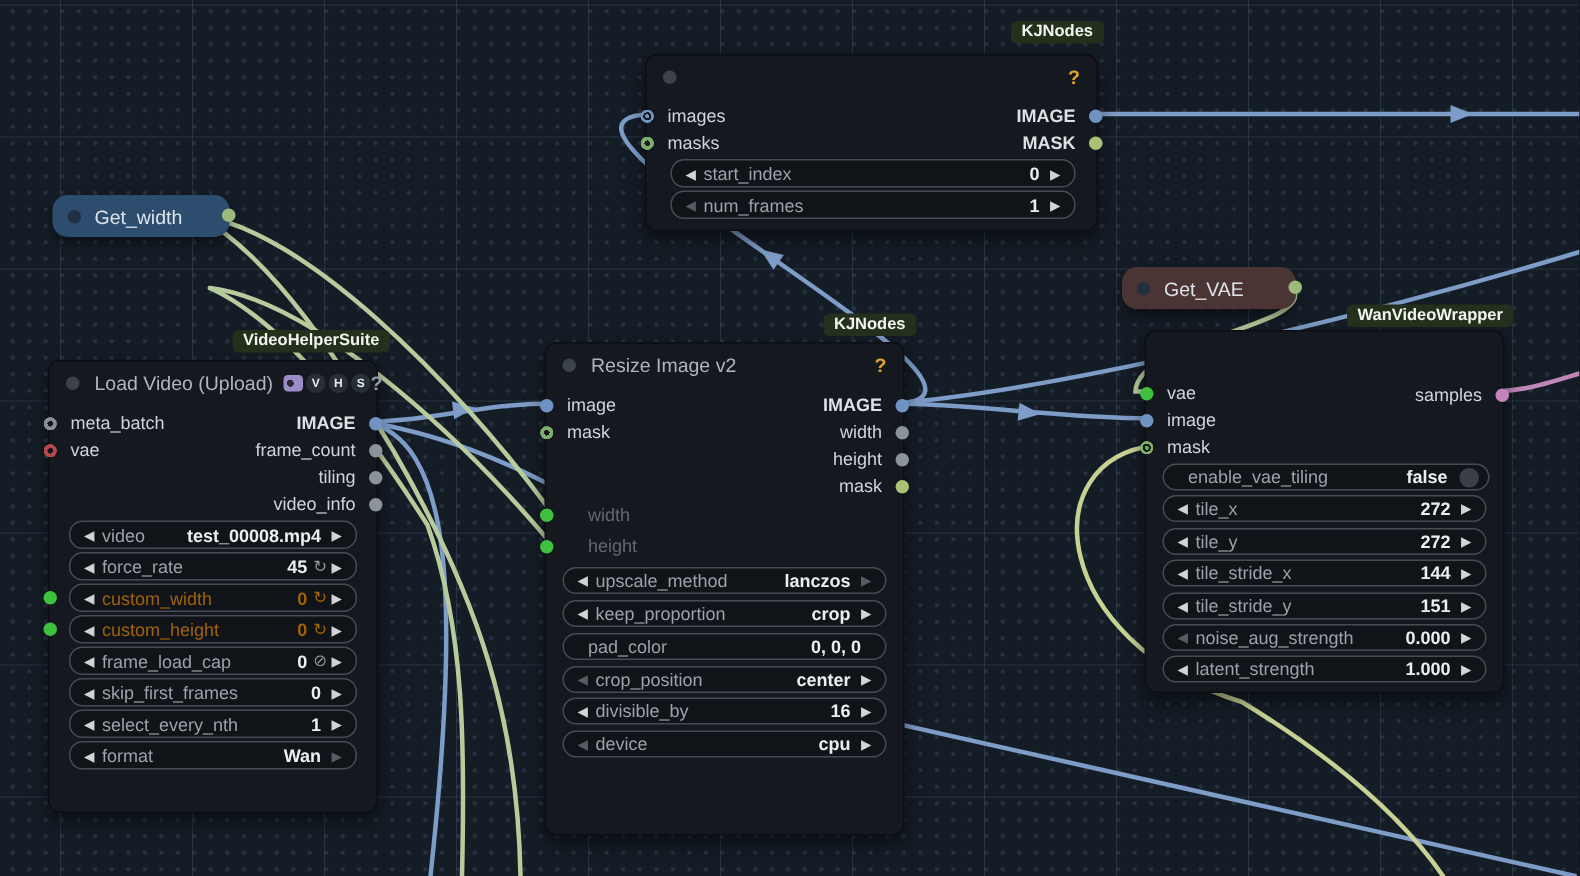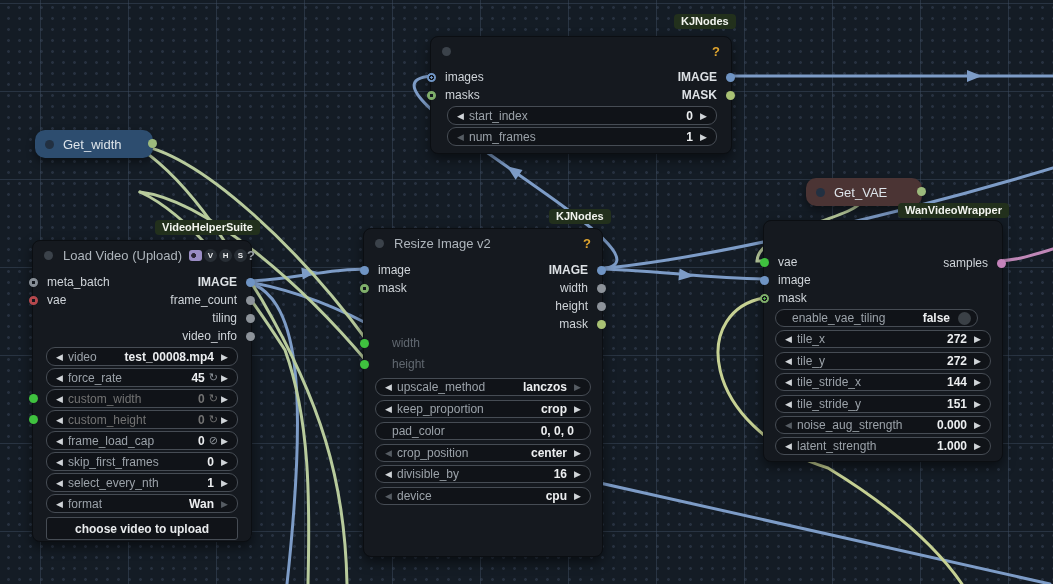--- a/index.html
+++ b/index.html
@@ -43,21 +43,21 @@
   .d-green{background:radial-gradient(circle,#55b34a 0 1.4px,#14181e 1.4px 2.7px,#7fae6a 2.7px 4.5px,transparent 4.5px)}
   .edgedot{position:absolute;width:9px;height:9px;border-radius:50%;background:#3fc13f;left:-4px;}
 
   .widget{position:absolute;display:flex;align-items:center;background:#101318;
           border:1px solid #464c54;border-radius:9px;padding:0 6px;font-size:12px;}
   .warr{flex:none;font-size:9px;color:#d0d4d8;width:13px;text-align:center;cursor:pointer}
   .warr.dis{color:#565c63}
   .wlabel{margin-left:2px;color:#9ba2a9;white-space:nowrap}
   .wvalue{margin-left:auto;color:#eceef0;font-weight:700;white-space:nowrap;padding:0 4px;}
   .wicon{color:#8d939a;font-size:11px;flex:none;}
-  .widget.dis .wlabel,.widget.dis .wvalue,.widget.dis .wicon{color:#737373}
+  .widget.dis .wlabel,.widget.dis .wvalue,.widget.dis .wicon{color:#a16207}
   .toggle{width:13px;height:13px;border-radius:50%;background:#3a4046;margin-left:4px;flex:none}
   .vbtn{position:absolute;display:flex;align-items:center;justify-content:center;
         background:#101318;border:1px solid #464c54;border-radius:3px;
         color:#e8eaec;font-weight:700;font-size:12px;cursor:pointer}
 
   .gnode{position:absolute;height:28px;border-radius:10px;display:flex;align-items:center;
          padding:0 10px;color:#dde4ea;font-size:13px;z-index:2;box-shadow:0 4px 9px rgba(0,0,0,.45);}
   .gnode .tdot{background:#223041;margin-right:9px}
   .gnode .outdot{position:absolute;right:-4px;width:9px;height:9px;border-radius:50%;background:#9cba7c;}
   .gblue{background:#2d4d6f}.gred{background:#4b3434}
@@ -145,21 +145,21 @@
       <span class="wvalue">1</span>
       <span class="warr">▶</span>
     </div>
   </div>
 
   <div class="gnode gblue" style="left:35px;top:130px;width:98px">
     <span class="tdot"></span>
     <span>Get_width</span>
     <span class="outdot" style="top:9px"></span>
   </div>
-  <div class="gnode gred" style="left:806px;top:178px;width:96px">
+  <div class="gnode gred" style="left:748px;top:178px;width:96px">
     <span class="tdot"></span>
     <span>Get_VAE</span>
     <span class="outdot" style="top:9px"></span>
   </div>
 
   <div class="node" style="left:32px;top:240px;width:218px;height:300px">
     <div class="ntitle">
       <span class="tdot"></span>
       <span>Load Video (Upload)</span>
       <span class="vhs-cam"></span>
@@ -241,21 +241,20 @@
       <span class="wlabel">select_every_nth</span>
       <span class="wvalue">1</span>
       <span class="warr">▶</span>
     </div>
     <div class="widget" style="left:13px;right:13px;top:253px;height:17px">
       <span class="warr">◀</span>
       <span class="wlabel">format</span>
       <span class="wvalue">Wan</span>
       <span class="warr dis">▶</span>
     </div>
-    <div class="vbtn" style="left:13px;right:13px;top:276px;height:21px">choose video to upload</div>
   </div>
 
   <div class="node" style="left:363px;top:228px;width:238px;height:327px">
     <div class="ntitle">
       <span class="tdot"></span>
       <span>Resize Image v2</span>
       <span class="help orange">?</span>
     </div>
     <div class="prow in" style="top:33px">
       <span class="pdot c-blue"></span>
@@ -337,21 +336,21 @@
     </div>
     <div class="prow in" style="top:69px">
       <span class="pdot d-green"></span>
       <span class="plabel">mask</span>
     </div>
     <div class="prow out" style="top:34px">
       <span class="pdot c-pink"></span>
       <span class="plabel">samples</span>
     </div>
 
-    <div class="widget" style="left:11px;right:24px;top:88px;height:16px">
+    <div class="widget" style="left:11px;right:9px;top:88px;height:16px">
       <span class="wlabel" style="margin-left:10px">enable_vae_tiling</span>
       <span class="wvalue">false</span>
       <span class="toggle"></span>
     </div>
     <div class="widget" style="left:11px;right:11px;top:109px;height:16px">
       <span class="warr">◀</span>
       <span class="wlabel">tile_x</span>
       <span class="wvalue">272</span>
       <span class="warr">▶</span>
     </div>

